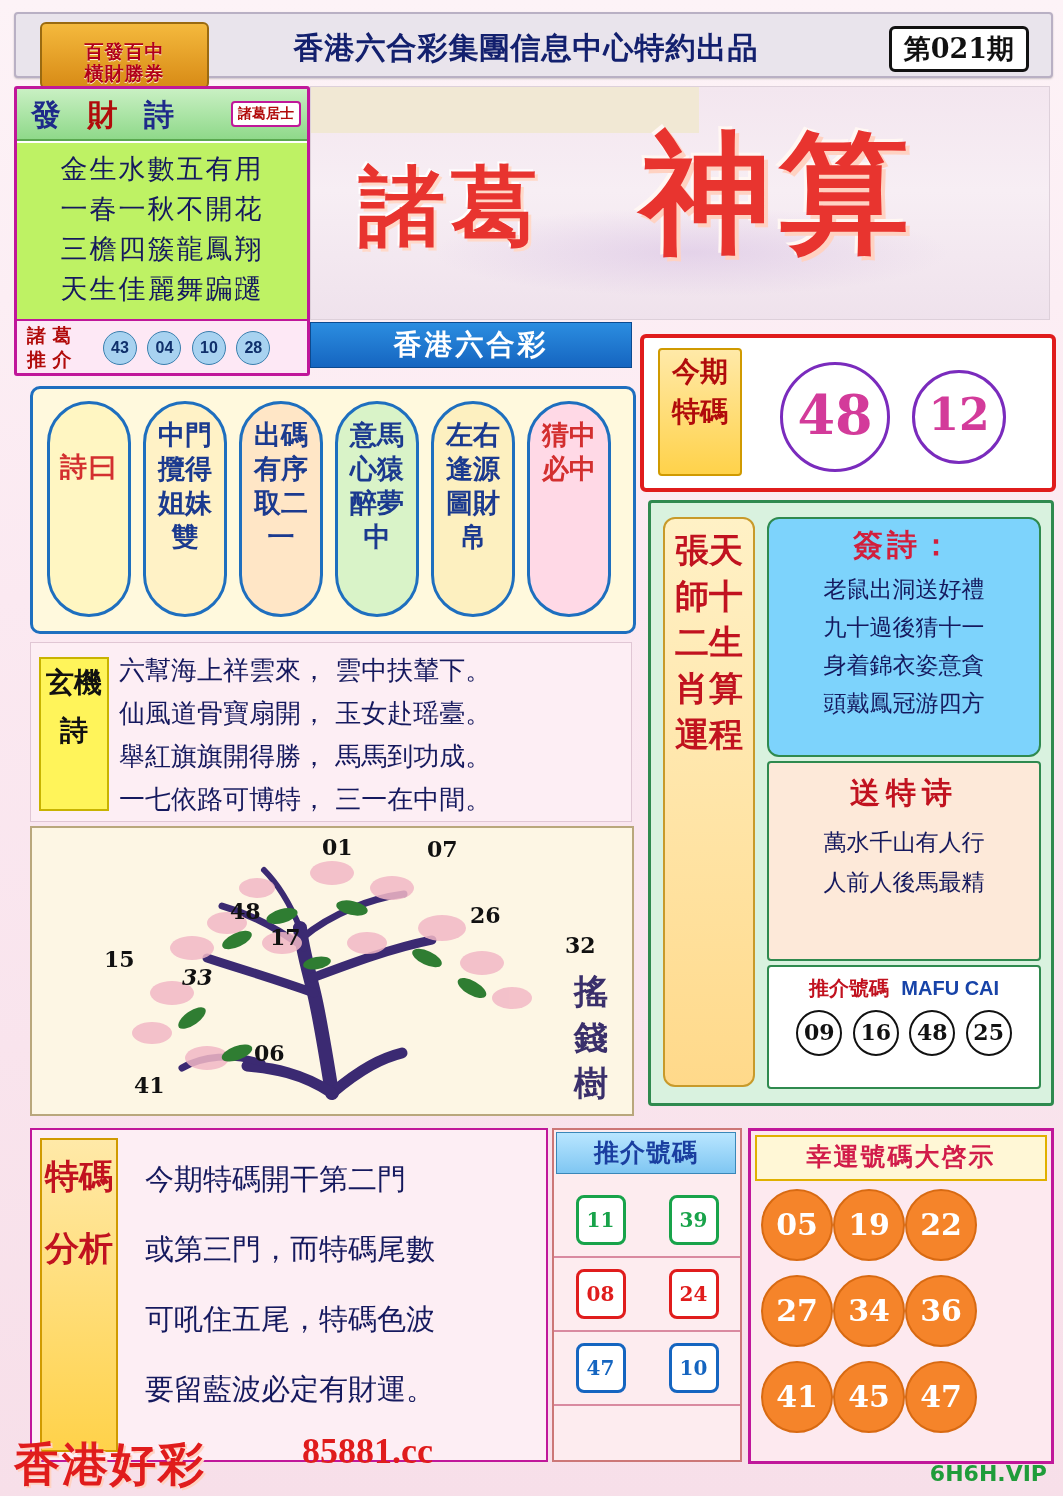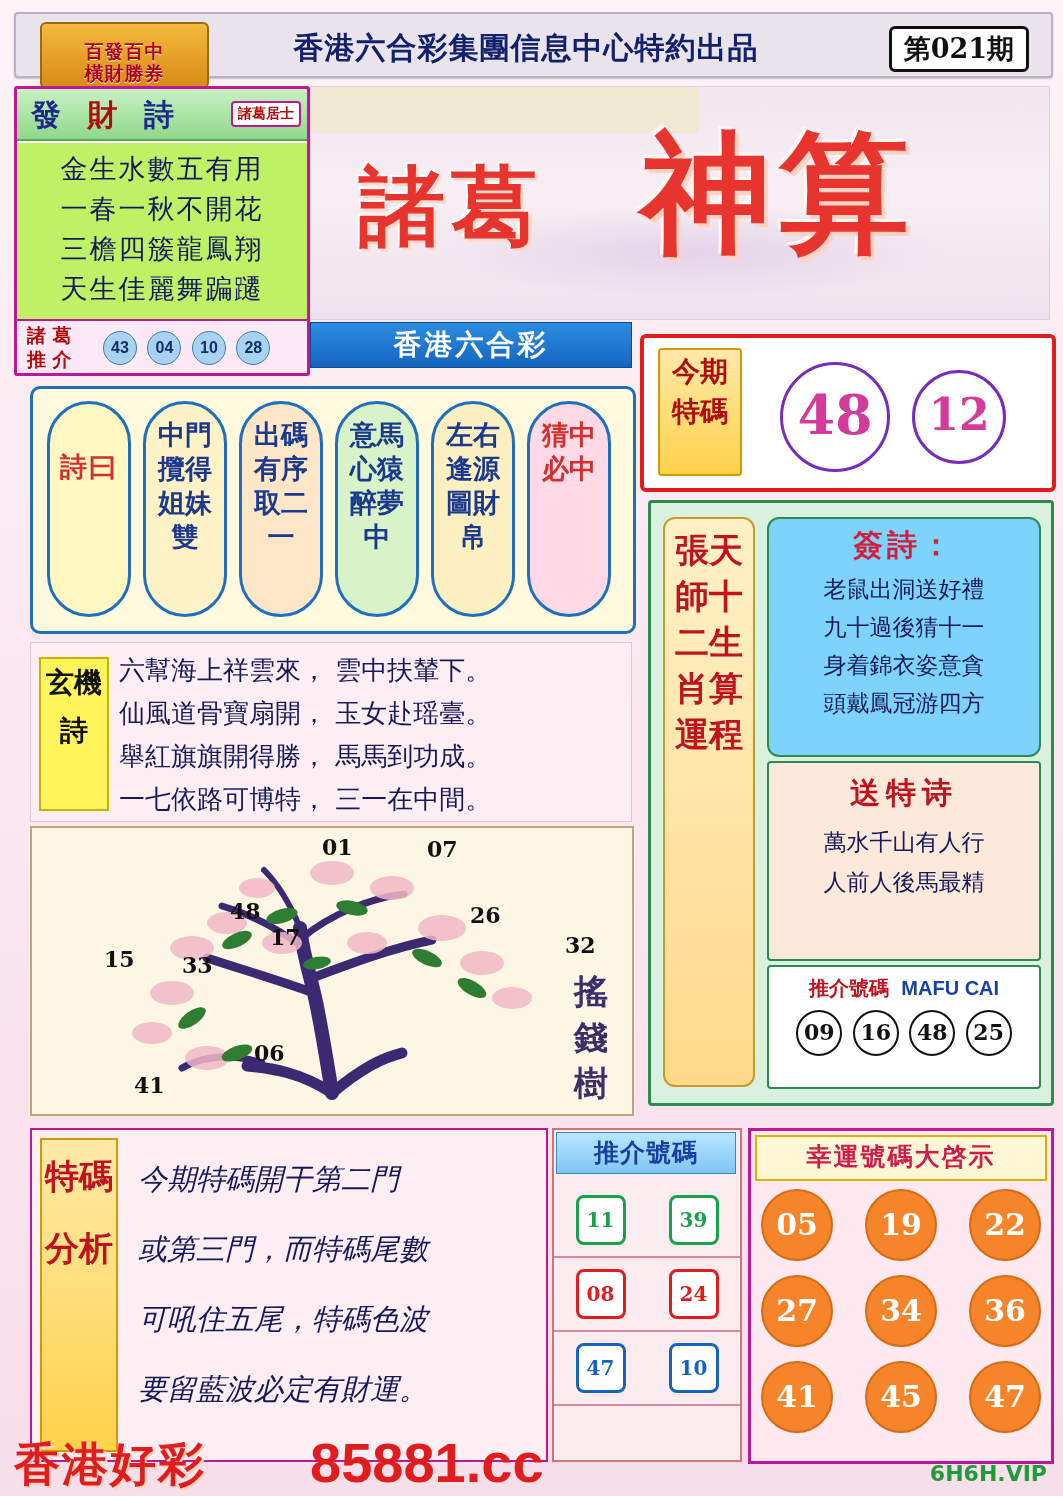--- a/index.html
+++ b/index.html
@@ -224,21 +224,21 @@
   .tema{
     position:absolute;left:30px;top:1128px;width:514px;height:330px;
     background:#fdeef4;border:2px solid #c0179a;
   }
   .tema .tag{
     position:absolute;left:8px;top:8px;width:74px;height:310px;
     background:linear-gradient(180deg,#ffe9a8,#ffd24a);border:2px solid #d09a00;
     color:#c1121f;font-size:34px;font-weight:bold;text-align:center;line-height:72px;
     font-family:"DejaVu Serif", serif;
   }
-  .tema .txt{position:absolute;left:106px;top:14px;width:404px;font-style:italic;}
+  .tema .txt{position:absolute;left:113px;top:14px;width:404px;}
   .tema .txt div{
     font-size:29px;color:#15195e;line-height:70px;font-family:"DejaVu Serif", serif;
   }
   
   .tjpanel{
     position:absolute;left:552px;top:1128px;width:186px;height:330px;
     background:#fdecef;border:2px solid #c77;
   }
   .tjpanel .head{
     position:absolute;left:2px;top:2px;width:178px;height:40px;
@@ -262,38 +262,38 @@
   .lucky{
     position:absolute;left:748px;top:1128px;width:300px;height:330px;
     background:#fde9ef;border:3px solid #c0179a;
   }
   .lucky .head{
     position:absolute;left:4px;top:4px;width:288px;height:42px;
     background:#fff7d6;border:2px solid #e0b000;color:#d11c4a;font-size:25px;font-weight:bold;
     text-align:center;line-height:40px;font-family:"DejaVu Serif", serif;letter-spacing:2px;
   }
   .lucky .grid{position:absolute;left:10px;top:58px;width:280px;}
-  .lucky .grid .r{display:flex;justify-content:space-between;margin-bottom:14px;}
+  .lucky .grid .r{display:flex;justify-content:flex-start;margin-bottom:14px;}
   .lucky .grid .r b{
     display:inline-block;width:68px;height:68px;line-height:68px;border-radius:50%;
     background:#f5842a;color:#fff;font-size:30px;text-align:center;font-weight:bold;
     font-family:"DejaVu Serif", serif;border:2px solid #d86a12;
   }
   
   .foot{
     position:absolute;left:10px;bottom:6px;width:720px;height:60px;
   }
   .foot .cn{
     position:absolute;left:4px;top:4px;font-size:46px;font-weight:bold;color:#e01c1c;
     font-family:"DejaVu Serif", serif;letter-spacing:2px;
     text-shadow:2px 2px 0 #ffd2c2;
   }
   .foot .url{
-    position:absolute;left:300px;top:0px;font-size:56px;font-weight:bold;color:#e01c1c;
-    font-family:Liberation Sans, sans-serif;
+    position:absolute;left:292px;top:0px;font-size:36px;font-weight:bold;color:#e01c1c;
+    font-family:Liberation Serif, serif;
   }
   .foot-right{
     position:absolute;right:16px;bottom:10px;font-size:22px;font-weight:bold;color:#1f9c3a;
     font-family:"DejaVu Sans", sans-serif;
   }
 </style>
 </head>
 <body>
 
 <div class="page">
@@ -437,21 +437,21 @@
         <ellipse cx="285" cy="135" rx="14" ry="6" transform="rotate(-10 285 135)"></ellipse>
       </g>
     </svg>
     <span class="num" style="left:290px;top:6px;">01</span>
     <span class="num" style="left:395px;top:8px;">07</span>
     <span class="num" style="left:198px;top:70px;">48</span>
     <span class="num" style="left:438px;top:74px;">26</span>
     <span class="num" style="left:533px;top:104px;">32</span>
     <span class="num" style="left:238px;top:96px;">17</span>
     <span class="num" style="left:72px;top:118px;">15</span>
-    <span class="num" style="left:150px;top:124px;">33</span>
+    <span class="num" style="left:150px;top:136px;font-style:italic;">33</span>
     <span class="num" style="left:222px;top:212px;">06</span>
     <span class="num" style="left:102px;top:244px;">41</span>
     <div class="yqs">
       <div>搖</div>
         <div>錢</div>
         <div>樹</div>
     </div>
   </div>
 
   <div class="tema">

